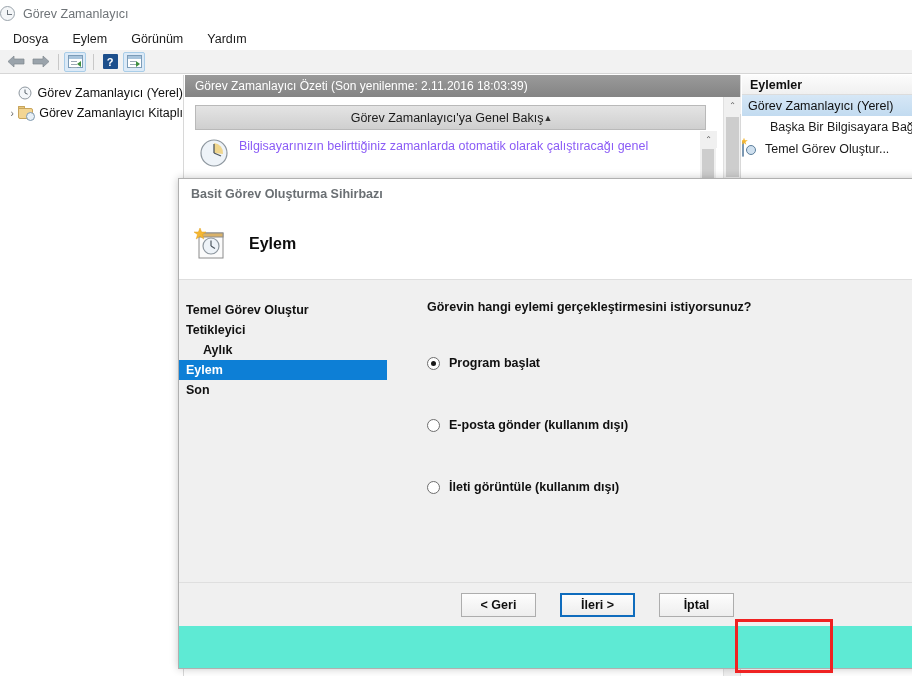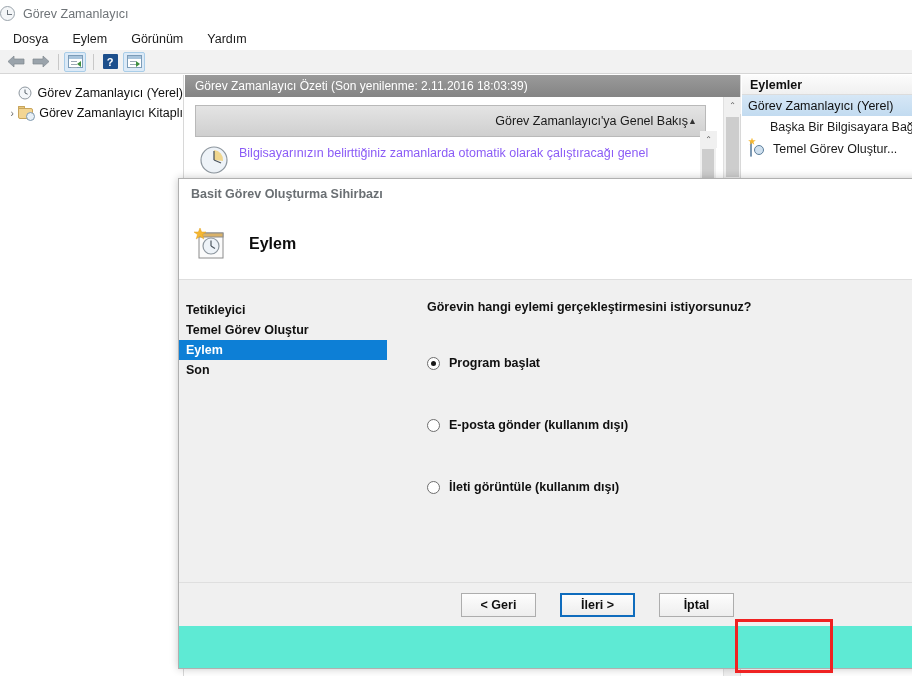--- a/index.html
+++ b/index.html
@@ -213,25 +213,25 @@
     padding-left: 10px;
     white-space: nowrap;
   }
   .mid-body {
     position: relative;
     height: 579px;
     background: #ffffff;
     padding: 8px 10px 0 10px;
   }
   .group-hdr {
-    height: 32px;
+    height: 25px;
     border: 1px solid #b9b9b9;
     background: linear-gradient(#e4e4e4, #cfcfcf);
     display: flex; align-items: center;
-    justify-content: flex-end;
+    justify-content: center;
     padding: 0 8px 0 10px;
     font-size: 12.5px;
     color: #1a1a1a;
     margin-right: 24px;
   }
   .group-hdr .caret { font-size: 9px; color: #333; }
   .group-body {
     display: flex;
     margin-top: 8px;
     margin-right: 24px;
@@ -297,21 +297,20 @@
     display: flex; align-items: center;
     padding-left: 6px;
     font-size: 12.5px;
     color: #101010;
     white-space: nowrap;
     overflow: hidden;
   }
   .right-item {
     height: 22px;
     display: flex; align-items: center;
-    padding-left: 8px;
     font-size: 12.5px;
     color: #1a1a1a;
     white-space: nowrap;
     overflow: hidden;
   }
   .right-item.indented { padding-left: 28px; }
   .right-item .ico {
     width: 16px; height: 15px;
     margin-right: 7px; flex: 0 0 auto;
     position: relative;
@@ -609,24 +608,27 @@
           <polygon points="7,1 8.6,5 13,5 9.5,7.6 10.8,12 7,9.3 3.2,12 4.5,7.6 1,5 5.4,5" fill="#f5b731" stroke="#e0a020" stroke-width="0.5"></polygon>
         </svg>
       </span>
       <span class="dlg-headtext">Eylem</span>
     </div>
 
     <div class="dlg-body">
 
       <div class="steplist">
         <div class="step">
+          <span>Temel Görev Oluştur</span>
+        </div>
+        <div class="step">
           <span>Tetikleyici</span>
         </div>
-        <div class="step">
-          <span>Temel Görev Oluştur</span>
+        <div class="step sub">
+          <span>Aylık</span>
         </div>
         <div class="step active">
           <span>Eylem</span>
         </div>
         <div class="step">
           <span>Son</span>
         </div>
       </div>
 
       <div class="content">

